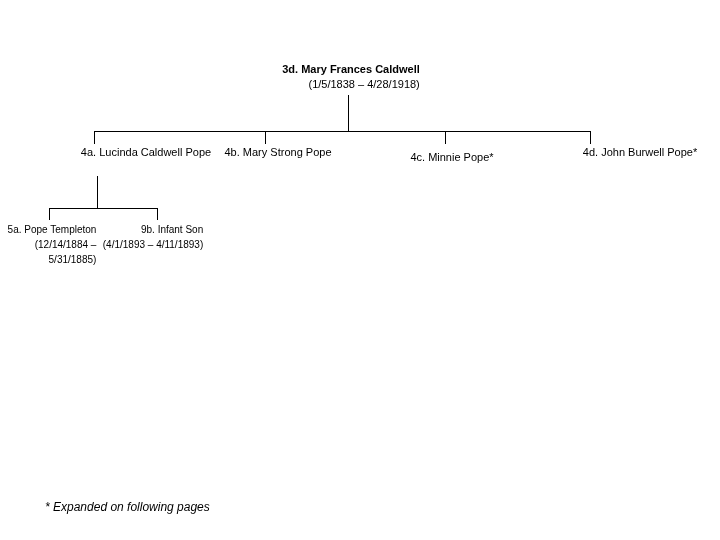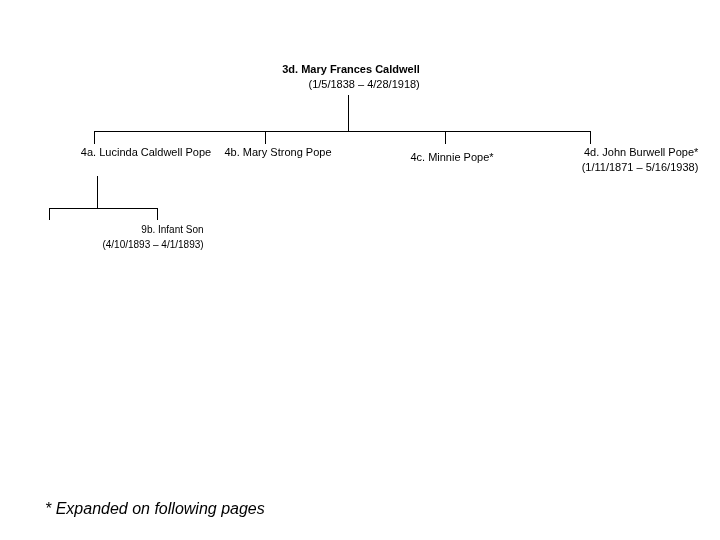--- a/index.html
+++ b/index.html
@@ -37,21 +37,21 @@
     font-size: 10px;
     line-height: 15px;
   }
   .node .dates.wrap {
     white-space: pre-line;
   }
   .footnote {
     position: absolute;
     left: 45px;
     top: 500px;
-    font-size: 16px;
+    font-size: 12px;
     font-style: italic;
     white-space: nowrap;
     color: #000000;
   }
 </style>
 </head>
 <body>
 
 <div class="page">
 
@@ -80,24 +80,28 @@
   <div class="node gen4" style="left:278px; top:145px;">
     <div class="name">4b. Mary Strong Pope</div>
   </div>
 
   <div class="node gen4" style="left:452px; top:150px;">
     <div class="name">4c. Minnie Pope*</div>
   </div>
 
   <div class="node gen4" style="left:595px; top:145px;margin-left:45px;">
     <div class="name">4d. John Burwell Pope*</div>
-    <div class="dates">(1/11/1871 – 5/16/1938)</div>
   </div>
 
+  <div class="node gen5" style="left:52px; top:222px;">
+    <div class="name">5a. Pope Templeton</div>
+    <div class="dates wrap">(12/14/1884 –
+5/31/1885)</div>
+  </div>
 
   <div class="node gen5" style="left:153px; top:222px;">
     <div class="name">9b. Infant Son</div>
-    <div class="dates">(4/10/1893 – 4/1/1893)</div>
+    <div class="dates">(4/1/1893 – 4/11/1893)</div>
   </div>
 
   <div class="footnote">* Expanded on following pages</div>
 
 </div>
 
 </body></html>

